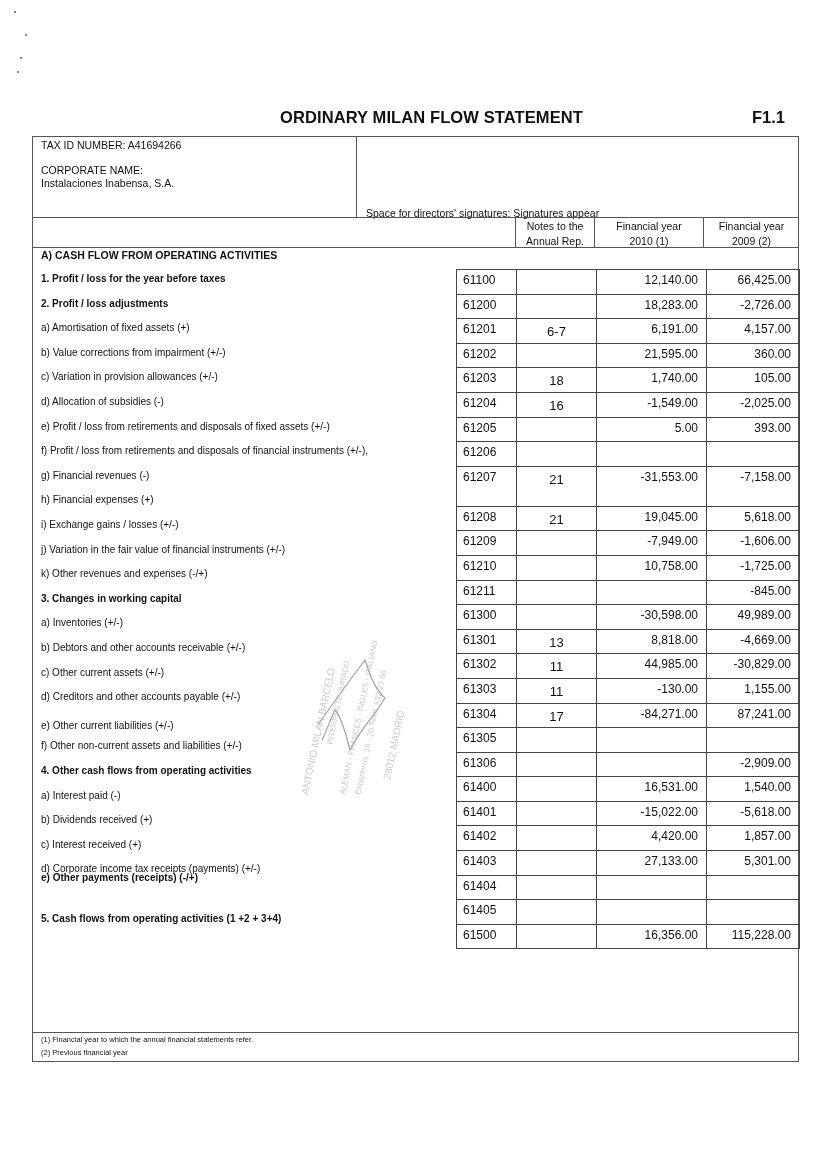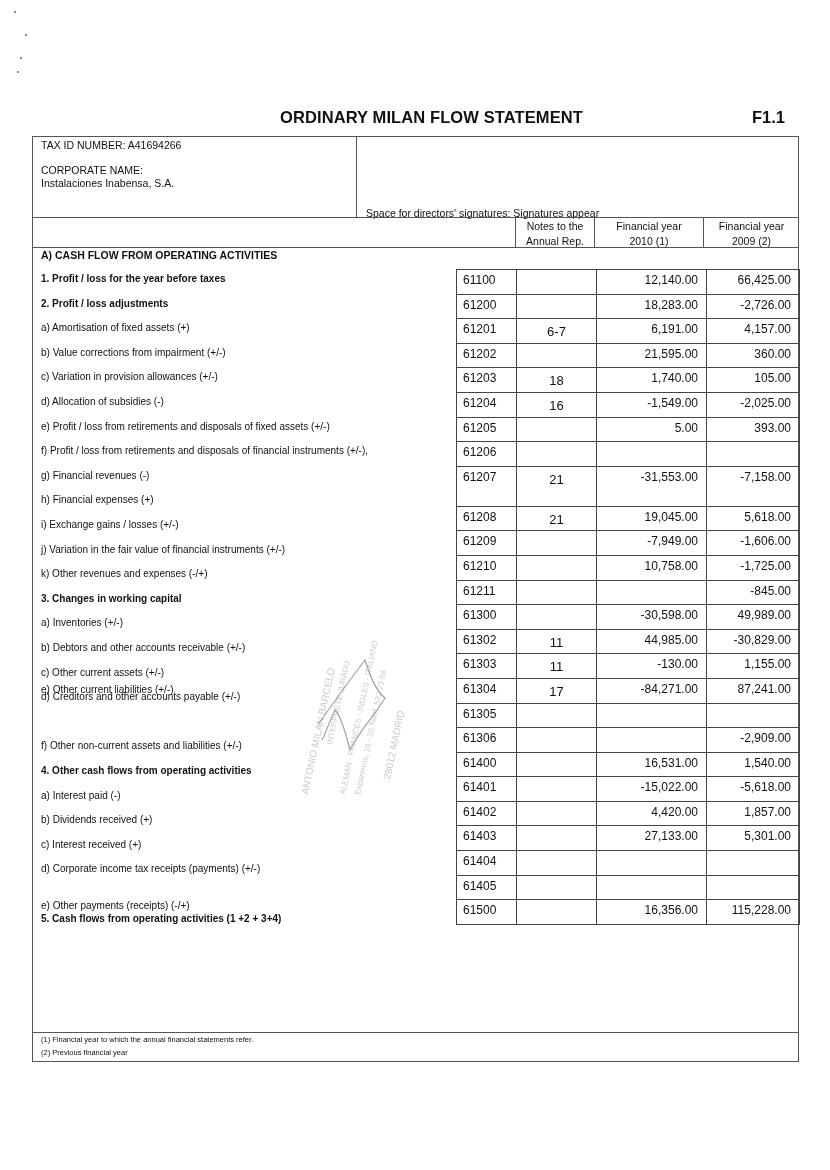--- a/index.html
+++ b/index.html
@@ -109,28 +109,28 @@
     <div class="row-label" style="top: 469.8px;">g)  Financial revenues (-)</div>
     <div class="row-label" style="top: 494.4px;">h)  Financial expenses (+)</div>
     <div class="row-label" style="top: 519px;">i)   Exchange gains / losses (+/-)</div>
     <div class="row-label" style="top: 543.6px;">j)   Variation in the fair value of financial instruments (+/-)</div>
     <div class="row-label" style="top: 568.2px;">k)  Other revenues and expenses (-/+)</div>
     <div class="row-label bold" style="top: 592.8px;">3.  Changes in working capital</div>
     <div class="row-label" style="top: 617.4px;">a)  Inventories (+/-)</div>
     <div class="row-label" style="top: 642px;">b)  Debtors and other accounts receivable (+/-)</div>
     <div class="row-label" style="top: 666.6px;">c)  Other current assets (+/-)</div>
     <div class="row-label" style="top: 691.2px;">d) Creditors and other accounts payable (+/-)</div>
-    <div class="row-label" style="top: 684px;">e)  Other current liabilities (+/-)</div>
+    <div class="row-label" style="top: 720px;">e)  Other current liabilities (+/-)</div>
     <div class="row-label" style="top: 740.4px;">f)   Other non-current assets and liabilities (+/-)</div>
     <div class="row-label bold" style="top: 765px;">4.  Other cash flows from operating activities</div>
     <div class="row-label" style="top: 789.6px;">a)  Interest paid (-)</div>
     <div class="row-label" style="top: 814.2px;">b)  Dividends received (+)</div>
     <div class="row-label" style="top: 838.8px;">c)  Interest received (+)</div>
     <div class="row-label" style="top: 863.4px;">d)  Corporate income tax receipts (payments) (+/-)</div>
-    <div class="row-label" style="top: 900px;">e)  Other payments (receipts) (-/+)</div>
+    <div class="row-label" style="top: 872px; font-weight: bold;">e)  Other payments (receipts) (-/+)</div>
     <div class="row-label bold" style="top: 912.6px;">5.  Cash flows from operating activities (1 +2 + 3+4)</div>
   </div>
 
 <table class="grid-table">
   <tbody id="grid-body">
       <tr style="height: 24.6px;">
         <td class="c-code">61100</td>
         <td class="c-note"></td>
         <td class="c-y1">12,140.00</td>
         <td class="c-y2">66,425.00</td>
@@ -205,20 +205,26 @@
         <td class="c-code">61211</td>
         <td class="c-note"></td>
         <td class="c-y1"></td>
         <td class="c-y2">-845.00</td>
       </tr>
       <tr style="height: 24.6px;">
         <td class="c-code">61300</td>
         <td class="c-note"></td>
         <td class="c-y1">-30,598.00</td>
         <td class="c-y2">49,989.00</td>
+      </tr>
+      <tr style="height: 24.6px;">
+        <td class="c-code">61301</td>
+        <td class="c-note">13</td>
+        <td class="c-y1">8,818.00</td>
+        <td class="c-y2">-4,669.00</td>
       </tr>
       <tr style="height: 24.6px;">
         <td class="c-code">61302</td>
         <td class="c-note">11</td>
         <td class="c-y1">44,985.00</td>
         <td class="c-y2">-30,829.00</td>
       </tr>
       <tr style="height: 24.6px;">
         <td class="c-code">61303</td>
         <td class="c-note">11</td>

